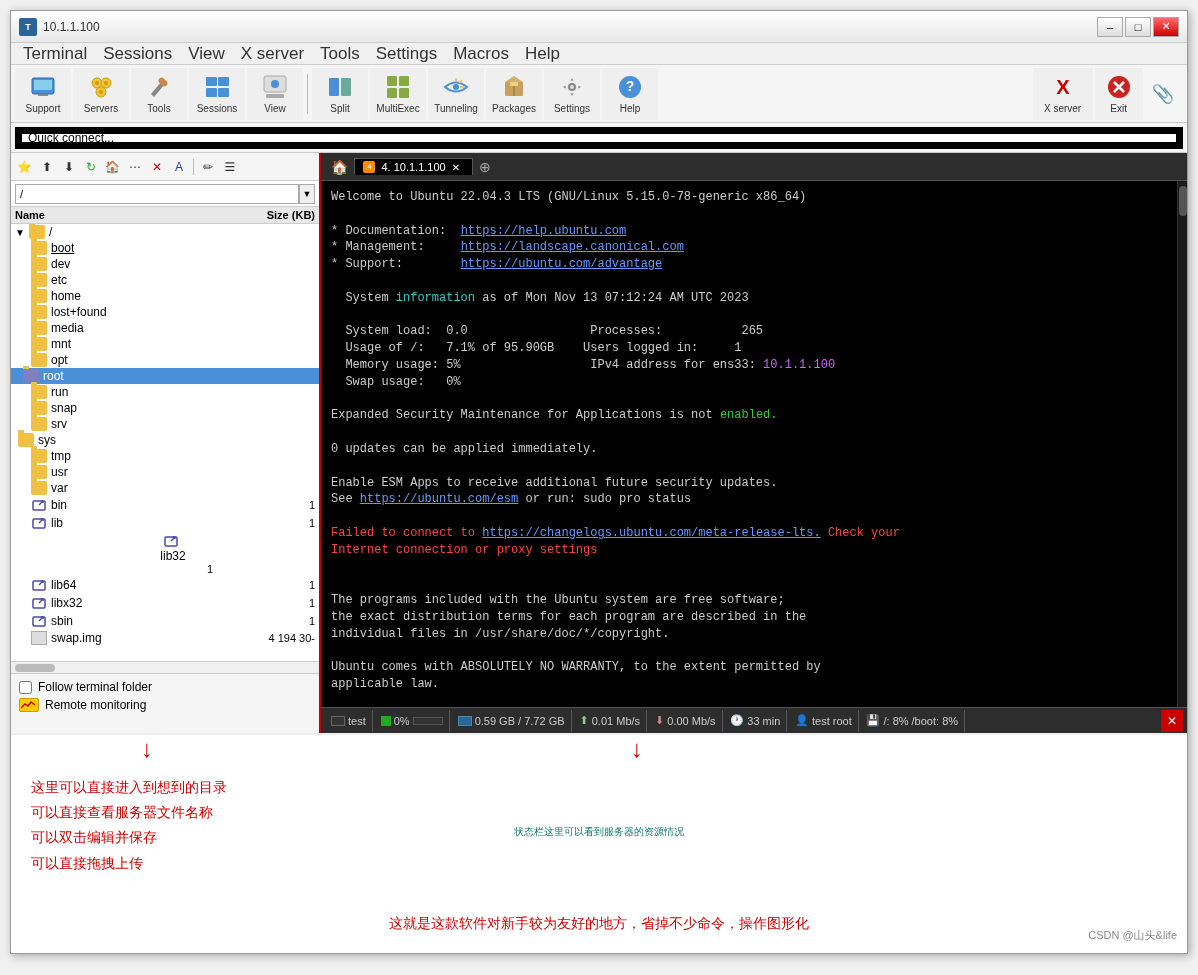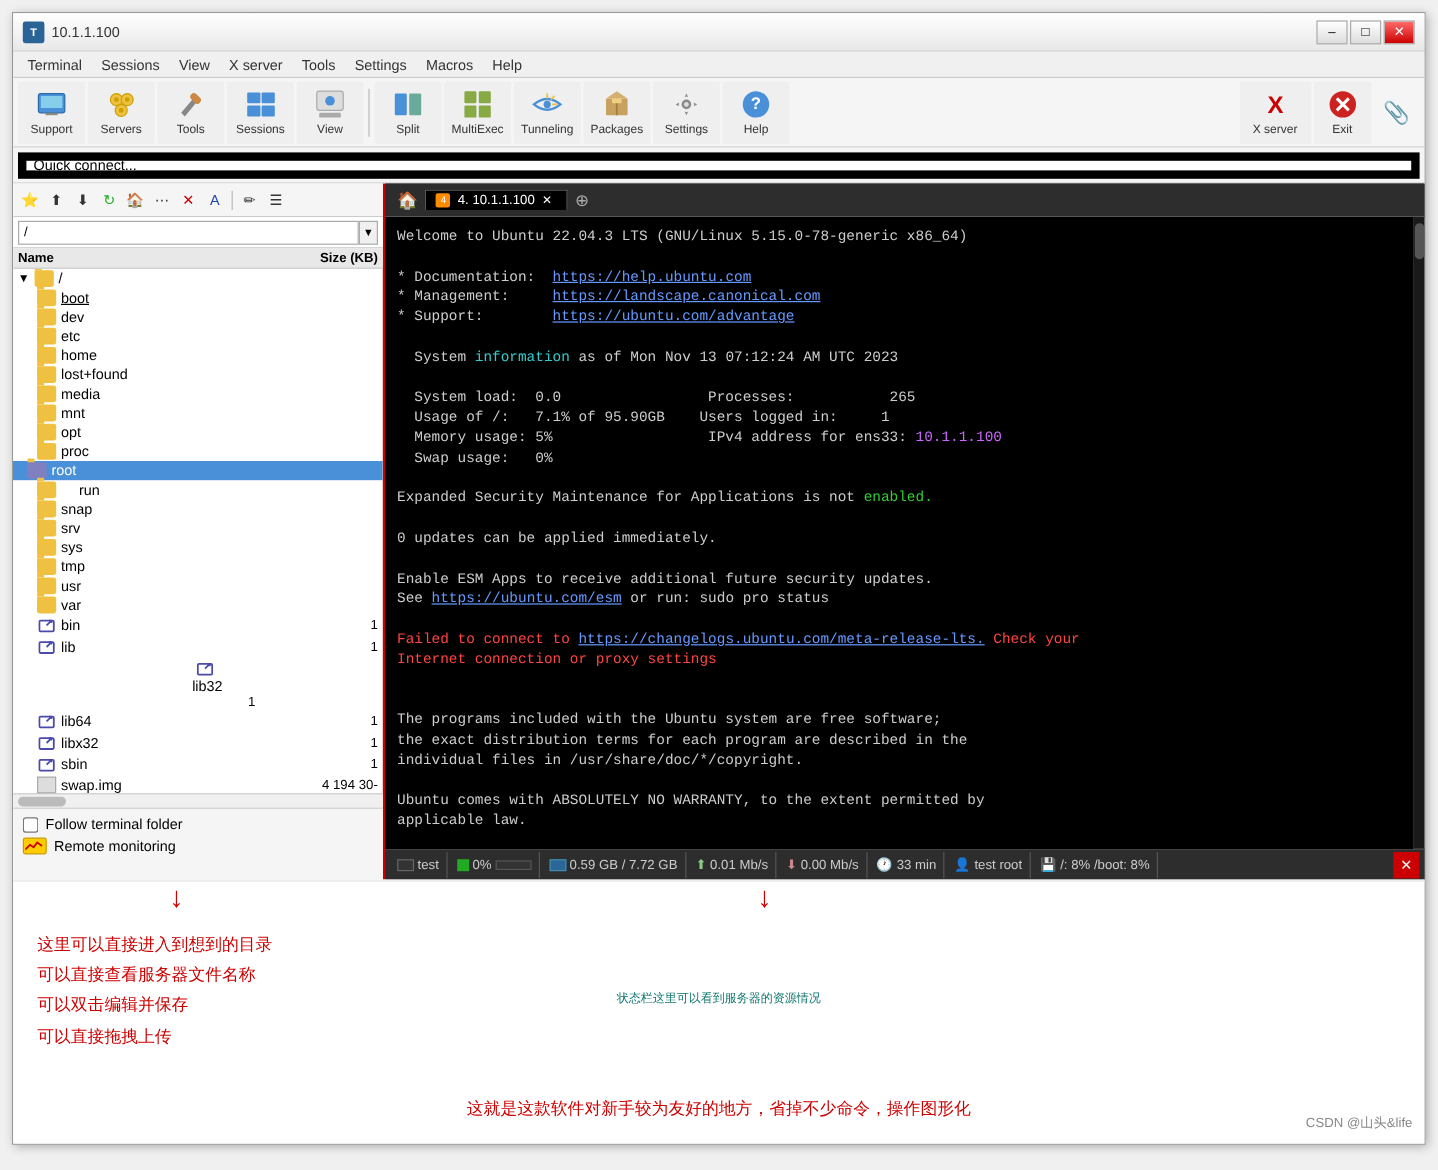--- a/index.html
+++ b/index.html
@@ -59,21 +59,21 @@
       background: #f0f0f0;
       height: 22px;
       display: flex;
       align-items: center;
       border-bottom: 1px solid #ccc;
       padding: 0 4px;
     }
     .menu-item {
       padding: 2px 8px;
       cursor: pointer;
-      font-size: 12px;
+      font-size: 17px;
       color: #333;
     }
 
     
     .toolbar {
       background: #f5f5f5;
       height: 58px;
       display: flex;
       align-items: center;
       border-bottom: 1px solid #ccc;
@@ -630,41 +630,37 @@
           <span class="file-name">media</span>
         </div>
         <div class="file-item" style="padding-left:20px;">
           <div class="folder-icon"></div>
           <span class="file-name">mnt</span>
         </div>
         <div class="file-item" style="padding-left:20px;">
           <div class="folder-icon"></div>
           <span class="file-name">opt</span>
         </div>
-        <div class="file-item" style="padding-left:20px;">
-          <div class="folder-icon"></div>
-          <span class="file-name">proc</span>
-        </div>
         <div class="file-item selected" style="padding-left:12px;">
           <div class="folder-icon" style="background:#8080c0;"></div>
           <span class="file-name">root</span>
         </div>
-        <div class="file-item" style="padding-left:20px;gap:15px;">
+        <div class="file-item" style="padding-left:20px;">
           <div class="folder-icon"></div>
           <span class="file-name">run</span>
         </div>
         <div class="file-item" style="padding-left:20px;">
           <div class="folder-icon"></div>
           <span class="file-name">snap</span>
         </div>
         <div class="file-item" style="padding-left:20px;">
           <div class="folder-icon"></div>
           <span class="file-name">srv</span>
         </div>
-        <div class="file-item" style="padding-left:20px;justify-content:flex-end;">
+        <div class="file-item" style="padding-left:7px;justify-content:flex-end;">
           <div class="folder-icon"></div>
           <span class="file-name">sys</span>
         </div>
         <div class="file-item" style="padding-left:20px;">
           <div class="folder-icon"></div>
           <span class="file-name">tmp</span>
         </div>
         <div class="file-item" style="padding-left:20px;">
           <div class="folder-icon"></div>
           <span class="file-name">usr</span>

